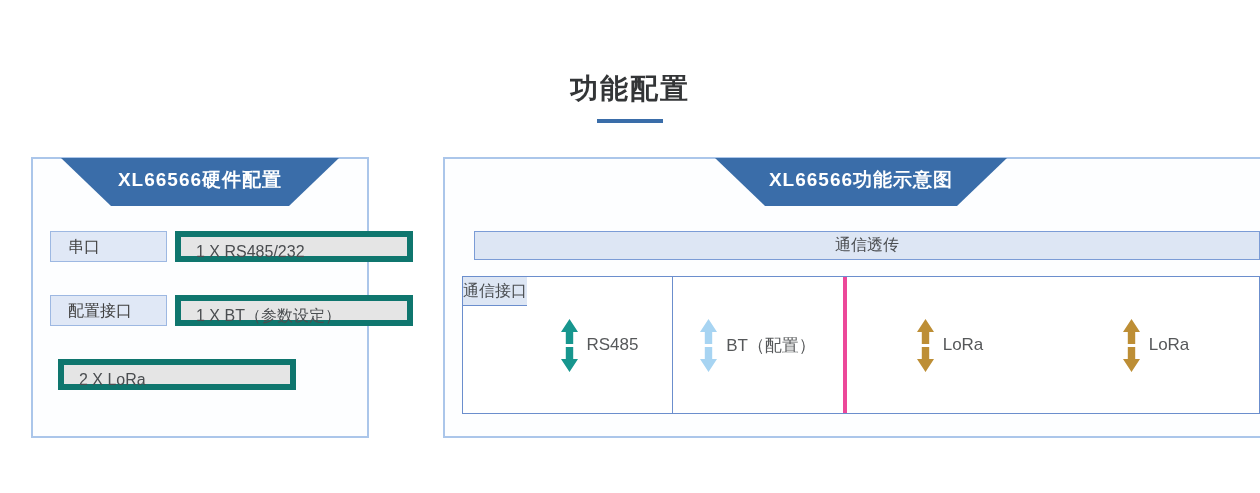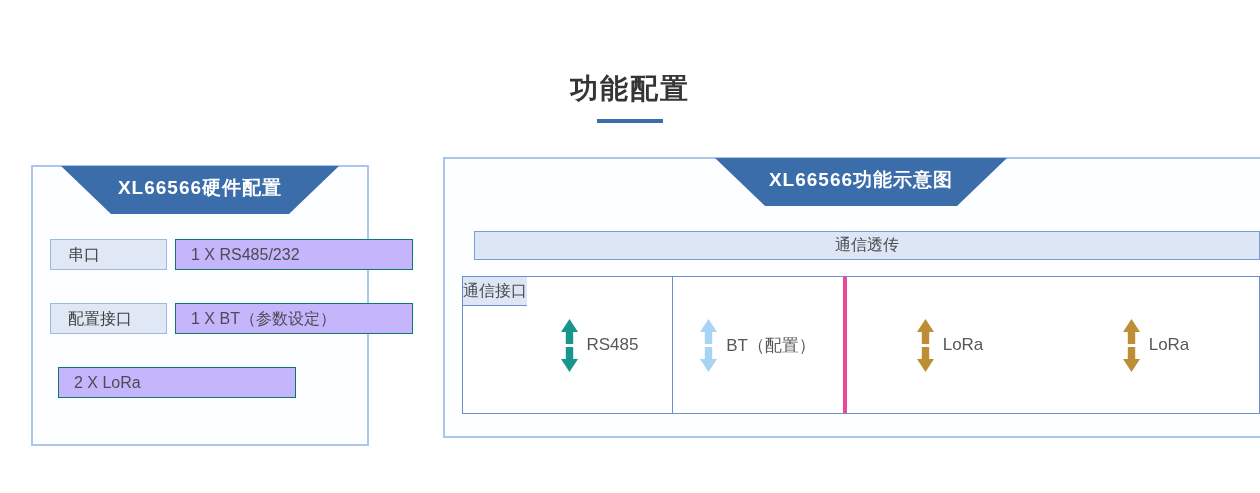--- a/index.html
+++ b/index.html
@@ -7,39 +7,39 @@
     font-family: "Liberation Sans", "DejaVu Sans", sans-serif; }
 
   
   .title-wrap { position: absolute; top: 70px; left: 0; width: 1260px; text-align: center; }
   .page-title { font-size: 28px; font-weight: bold; color: #333537; letter-spacing: 2px; }
   .title-underline { width: 66px; height: 4px; background: #3a6da9; margin: 11px auto 0 auto; }
 
   
   .panel { position: absolute; top: 157px; height: 281px; background: #fdfeff;
     border: 2px solid #abc6ea; }
-  .panel-left  { left: 31px;  width: 338px; margin-top: 8px; }
+  .panel-left  { left: 31px;  width: 338px; }
   .panel-right { left: 443px; width: 836px; }
 
   .trap-header { position: absolute; top: -1px; left: 50%; transform: translateX(-50%);
     height: 48px; background: #3a6da9; color: #ffffff; font-size: 19px; font-weight: 600;
     letter-spacing: 1px; display: flex; align-items: center; justify-content: center;
     padding-bottom: 4px;
     clip-path: polygon(0 0, 100% 0, calc(100% - 50px) 100%, 50px 100%); }
   .trap-left  { width: 278px; }
   .trap-right { width: 292px; }
 
   
   .rows { position: absolute; top: 72px; left: 17px; }
   .hw-row { display: flex; margin-bottom: 33px; }
   .hw-row:nth-child(3) { margin-bottom: 29px; }
   .hw-label { width: 117px; height: 31px; line-height: 29px; background: #e0e8f6;
     border: 1px solid #9db8e2; font-size: 16px; color: #404040; padding-left: 17px; }
-  .hw-value { width: 238px; height: 31px; line-height: 29px; background: #c4b5fd;
-    border: 1px solid #0f766e; font-size: 16px; color: #4a4d50; padding-left: 15px;
+  .hw-value { width: 238px; height: 31px; line-height: 29px; background: #e5e5e5;
+    border: 6px solid #0f766e; font-size: 16px; color: #4a4d50; padding-left: 15px;
     margin-left: 8px; }
 
   
   .pass-bar { position: absolute; top: 72px; left: 29px; right: 17px; height: 29px;
     background: #dde6f4; border: 1px solid #7b9cd6; font-size: 16px; color: #4a4d50;
     display: flex; align-items: center; justify-content: center; }
 
   .if-table { position: absolute; top: 117px; left: 17px; right: 17px; height: 138px;
     border: 1px solid #6b8ecd; display: flex; flex-direction: row; background: #ffffff; }
   .if-header { height: 29px; background: #dde6f4; border-bottom: 1px solid #6b8ecd;

